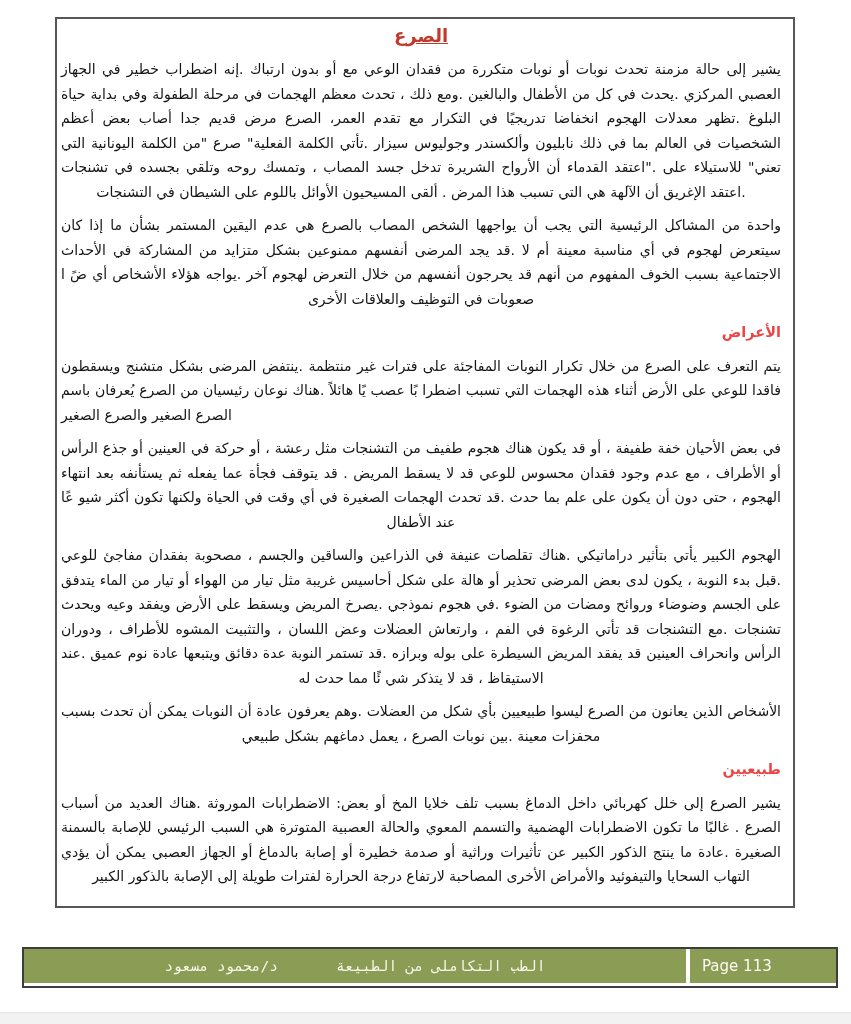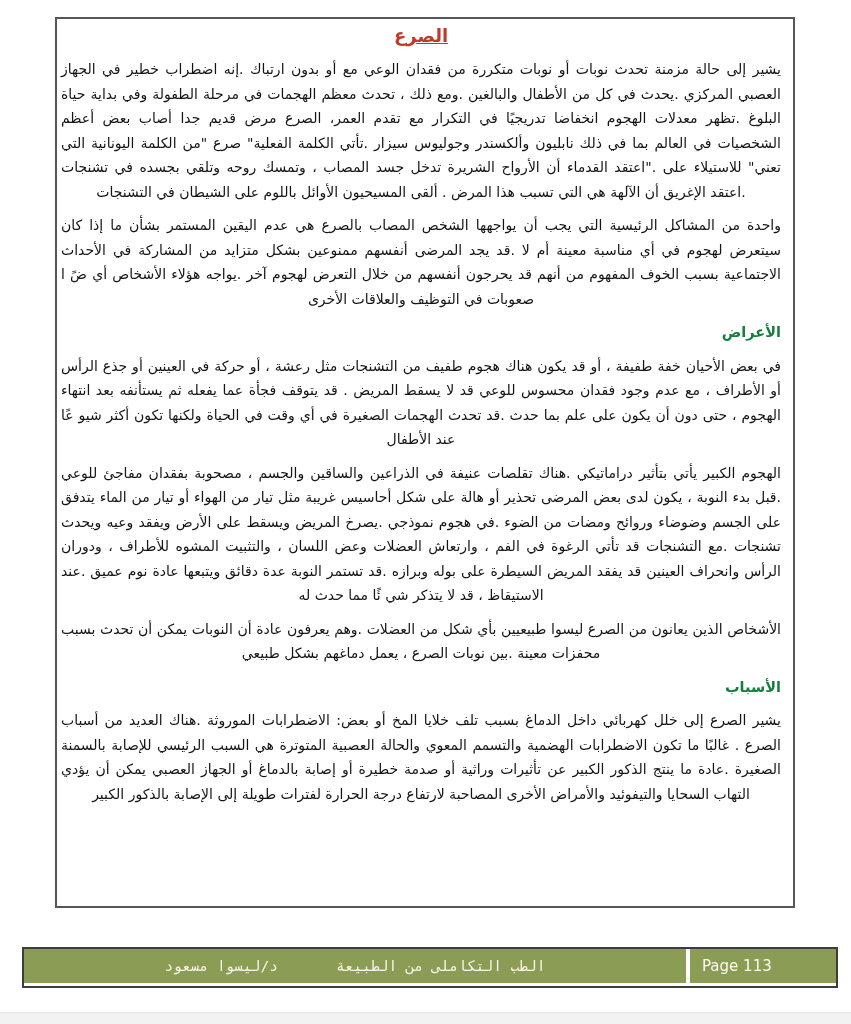--- a/index.html
+++ b/index.html
@@ -21,21 +21,21 @@
   }
   .body-par {
     direction:rtl; unicode-bidi:plaintext;
     text-align:justify; text-align-last:center;
     font-size:14px; line-height:24.5px; color:#141414;
     margin:0 0 9px 0;
   }
   .body-par.last-left { text-align-last:left; }
   .section-head {
     direction:rtl; text-align:right;
-    font-size:14.5px; font-weight:bold; color:#15803d;
+    font-size:14.5px; font-weight:bold; color:#ef4444;
     line-height:24.5px; margin:0 0 9px 0;
   }
   
   .footer-bar {
     position:absolute; left:22px; top:947px; width:816px; height:41px;
     box-sizing:border-box; border:2px solid #3d3d3d; background:#8b9c55;
     display:flex; box-shadow: inset 0 -3px 0 0 #ffffff;
   }
   .footer-main {
     flex:1; display:flex; align-items:center; justify-content:center;
@@ -55,32 +55,33 @@
 </style>
 </head>
 <body>
 
 <div class="content-box">
   <h1 class="doc-title">الصرع</h1>
   <div>
       <p class="body-par">يشير إلى حالة مزمنة تحدث نوبات أو نوبات متكررة من فقدان الوعي مع أو بدون ارتباك .إنه اضطراب خطير في الجهاز العصبي المركزي .يحدث في كل من الأطفال والبالغين .ومع ذلك ، تحدث معظم الهجمات في مرحلة الطفولة وفي بداية حياة البلوغ .تظهر معدلات الهجوم انخفاضا تدريجيًا في التكرار مع تقدم العمر، الصرع مرض قديم جدا أصاب بعض أعظم الشخصيات في العالم بما في ذلك نابليون وألكسندر وجوليوس سيزار .تأتي الكلمة الفعلية" صرع "من الكلمة اليونانية التي تعني" للاستيلاء على ."اعتقد القدماء أن الأرواح الشريرة تدخل جسد المصاب ، وتمسك روحه وتلقي بجسده في تشنجات .اعتقد الإغريق أن الآلهة هي التي تسبب هذا المرض . ألقى المسيحيون الأوائل باللوم على الشيطان في التشنجات</p>
       <p class="body-par">واحدة من المشاكل الرئيسية التي يجب أن يواجهها الشخص المصاب بالصرع هي عدم اليقين المستمر بشأن ما إذا كان سيتعرض لهجوم في أي مناسبة معينة أم لا .قد يجد المرضى أنفسهم ممنوعين بشكل متزايد من المشاركة في الأحداث الاجتماعية بسبب الخوف المفهوم من أنهم قد يحرجون أنفسهم من خلال التعرض لهجوم آخر .يواجه هؤلاء الأشخاص أي ضً ا صعوبات في التوظيف والعلاقات الأخرى</p>
       <h3 class="section-head">الأعراض</h3>
+      <p class="body-par last-left">يتم التعرف على الصرع من خلال تكرار النوبات المفاجئة على فترات غير منتظمة .ينتفض المرضى بشكل متشنج ويسقطون فاقدا للوعي على الأرض أثناء هذه الهجمات التي تسبب اضطرا بًا عصب يًا هائلاً .هناك نوعان رئيسيان من الصرع يُعرفان باسم الصرع الصغير والصرع الصغير</p>
       <p class="body-par">في بعض الأحيان خفة طفيفة ، أو قد يكون هناك هجوم طفيف من التشنجات مثل رعشة ، أو حركة في العينين أو جذع الرأس أو الأطراف ، مع عدم وجود فقدان محسوس للوعي قد لا يسقط المريض . قد يتوقف فجأة عما يفعله ثم يستأنفه بعد انتهاء الهجوم ، حتى دون أن يكون على علم بما حدث .قد تحدث الهجمات الصغيرة في أي وقت في الحياة ولكنها تكون أكثر شيو عًا عند الأطفال</p>
       <p class="body-par">الهجوم الكبير يأتي بتأثير دراماتيكي .هناك تقلصات عنيفة في الذراعين والساقين والجسم ، مصحوبة بفقدان مفاجئ للوعي .قبل بدء النوبة ، يكون لدى بعض المرضى تحذير أو هالة على شكل أحاسيس غريبة مثل تيار من الهواء أو تيار من الماء يتدفق على الجسم وضوضاء وروائح ومضات من الضوء .في هجوم نموذجي .يصرخ المريض ويسقط على الأرض ويفقد وعيه ويحدث تشنجات .مع التشنجات قد تأتي الرغوة في الفم ، وارتعاش العضلات وعض اللسان ، والتثبيت المشوه للأطراف ، ودوران الرأس وانحراف العينين قد يفقد المريض السيطرة على بوله وبرازه .قد تستمر النوبة عدة دقائق ويتبعها عادة نوم عميق .عند الاستيقاظ ، قد لا يتذكر شي ئًا مما حدث له</p>
       <p class="body-par">الأشخاص الذين يعانون من الصرع ليسوا طبيعيين بأي شكل من العضلات .وهم يعرفون عادة أن النوبات يمكن أن تحدث بسبب محفزات معينة .بين نوبات الصرع ، يعمل دماغهم بشكل طبيعي</p>
-      <h3 class="section-head">الأسباب</h3>
+      <h3 class="section-head">طبيعيين</h3>
       <p class="body-par">يشير الصرع إلى خلل كهربائي داخل الدماغ بسبب تلف خلايا المخ أو بعض:  الاضطرابات الموروثة .هناك العديد من أسباب الصرع . غالبًا ما تكون الاضطرابات الهضمية والتسمم المعوي والحالة العصبية المتوترة هي السبب الرئيسي للإصابة بالسمنة الصغيرة .عادة ما ينتج الذكور الكبير عن تأثيرات وراثية أو صدمة خطيرة أو إصابة بالدماغ أو الجهاز العصبي يمكن أن يؤدي التهاب السحايا والتيفوئيد والأمراض الأخرى المصاحبة لارتفاع درجة الحرارة لفترات طويلة إلى الإصابة بالذكور الكبير</p>
     </div>
 </div>
 
 <div class="footer-bar">
   <div class="footer-main">
     <span>الطب التكاملى من الطبيعة</span>
-    <span>د/ليسوا مسعود</span>
+    <span>د/محمود مسعود</span>
   </div>
   <div class="footer-divider"></div>
   <div class="footer-page">
     <span>Page 113</span>
   </div>
 </div>
 
 <div class="bottom-strip"></div>
 
 </body></html>

